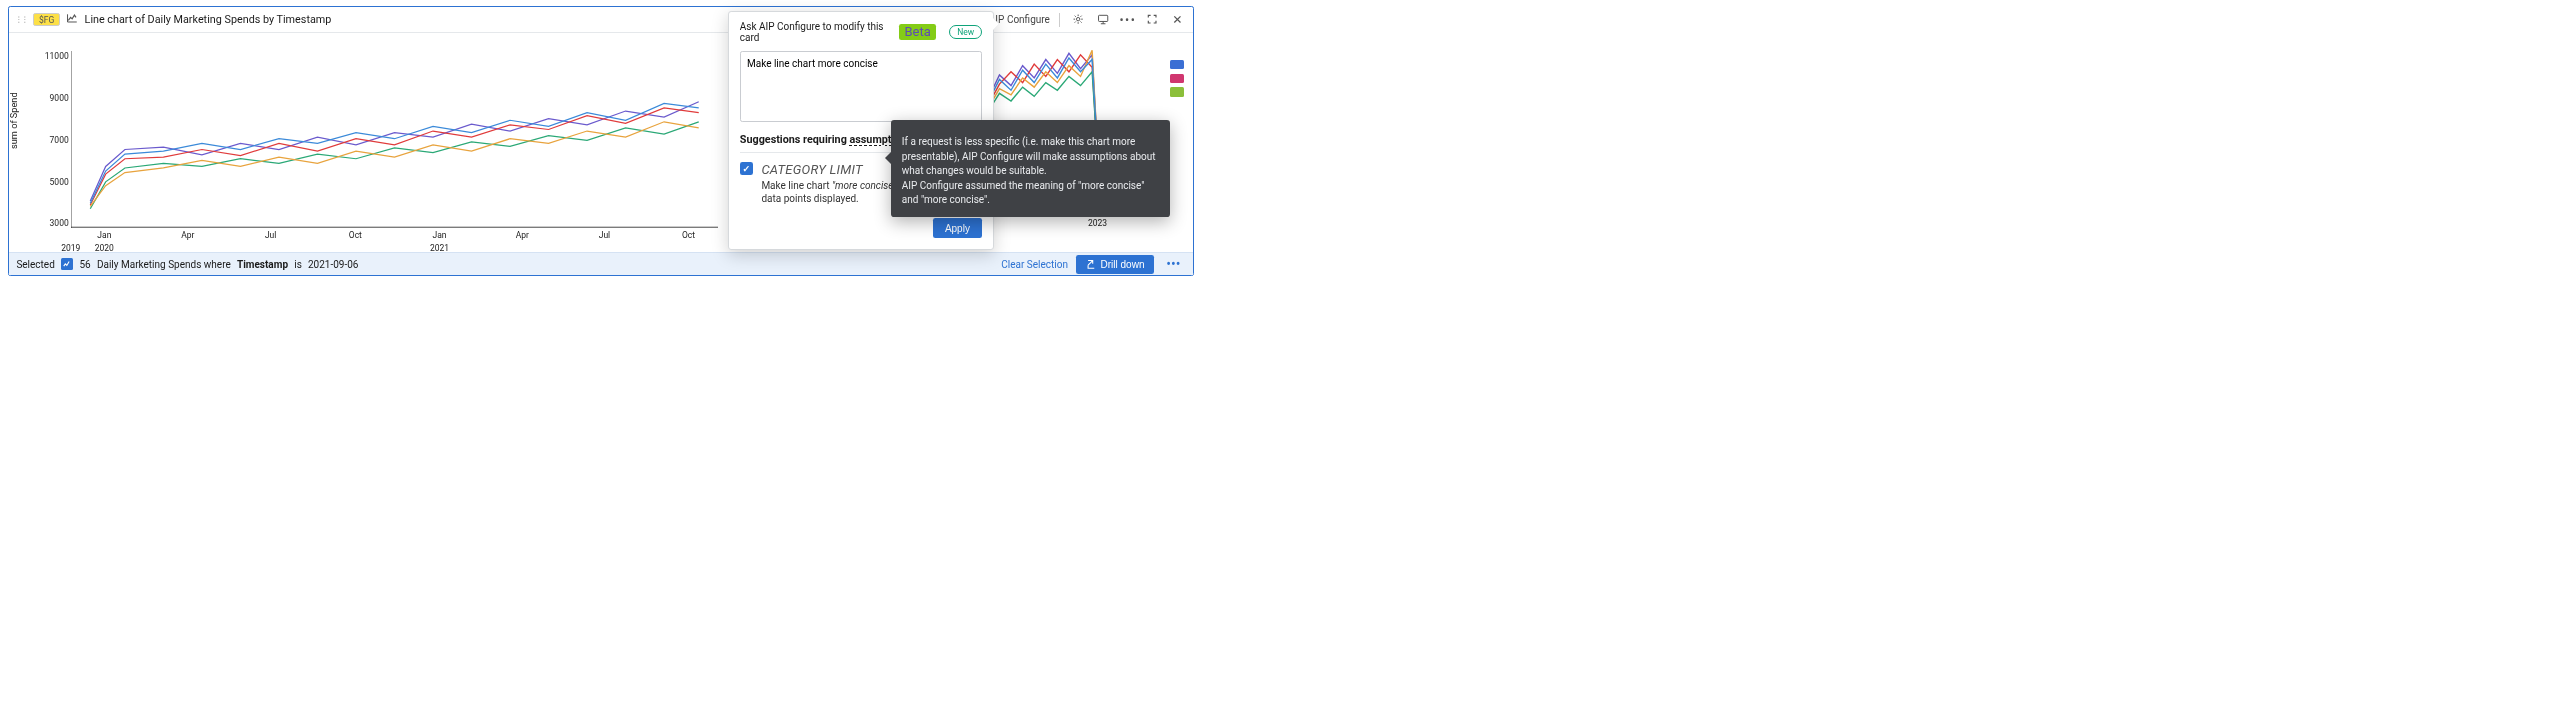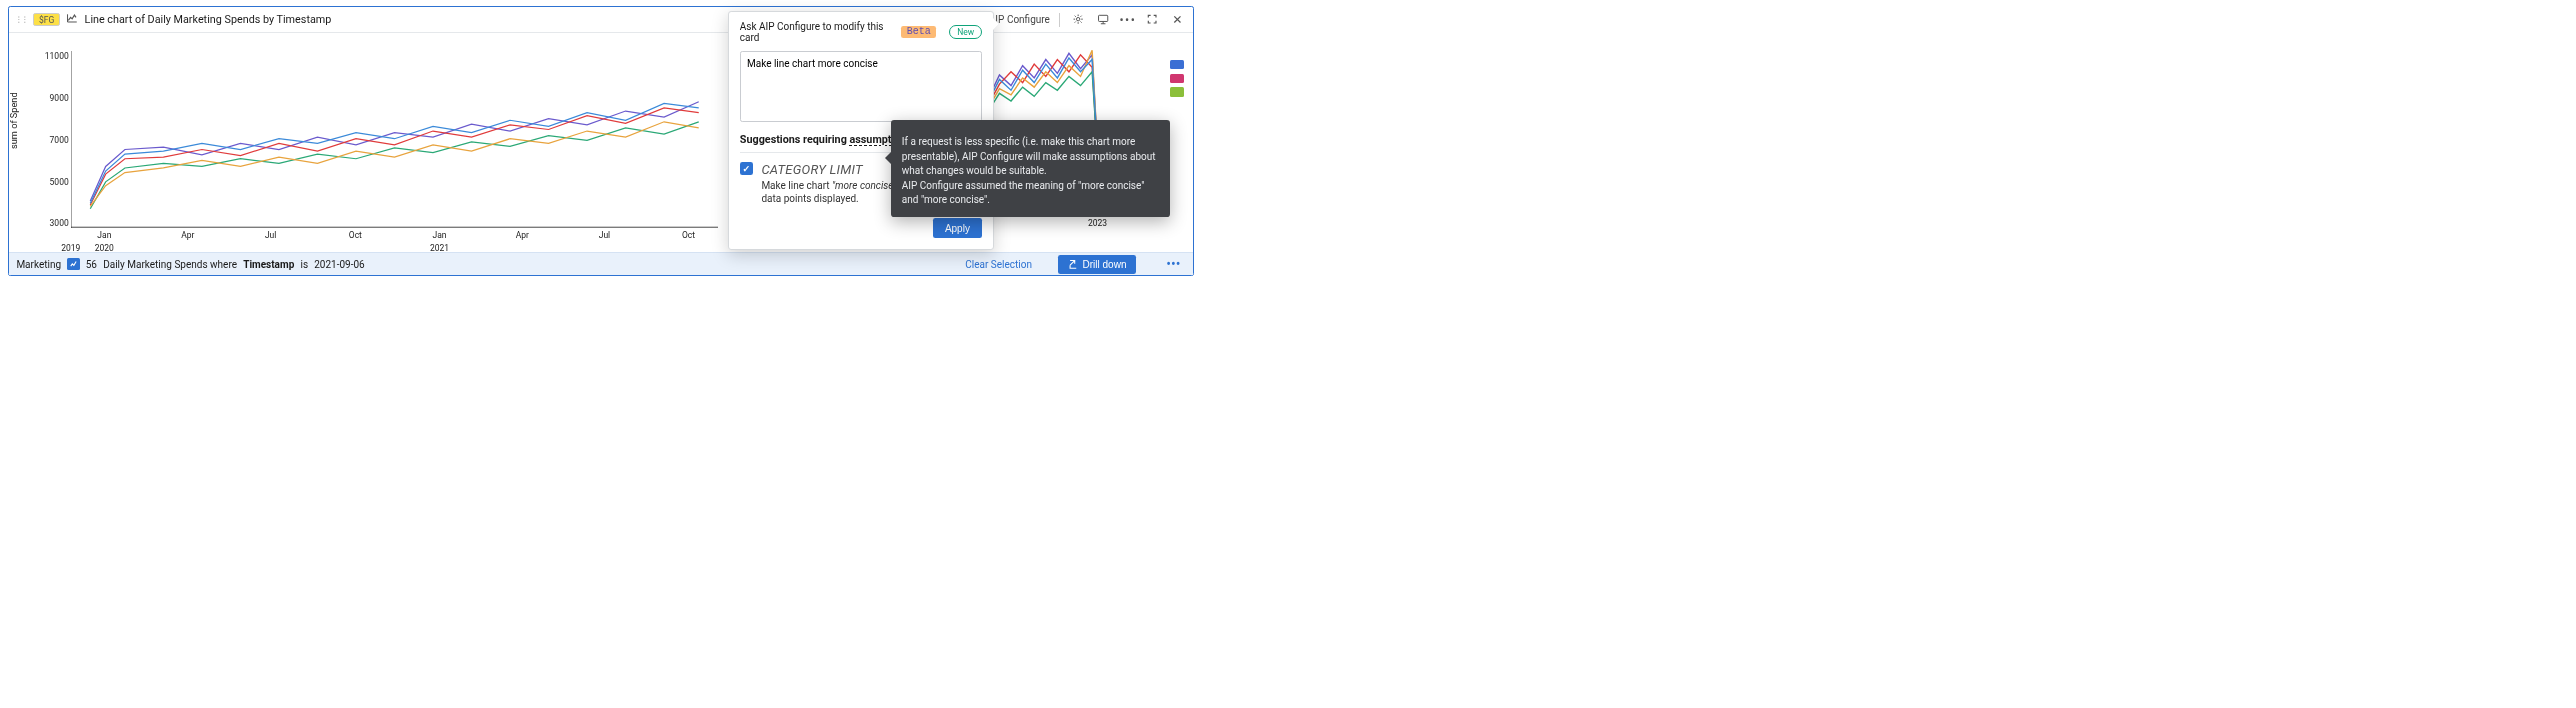--- a/index.html
+++ b/index.html
@@ -155,21 +155,21 @@
   align-items: center;
   padding: 0 7.7px;
   gap: 6.2px;
   font-size: 10px;
 }
 .footer-left { display:flex; align-items:center; gap:6.2px; }
 .sel-icon {
   width:12.3px; height:12.3px; background:#2d72d2; border-radius:1.5px;
   display:inline-flex; align-items:center; justify-content:center; color:#fff; font-size:7.7px;
 }
-.footer-right { margin-left:auto; display:flex; align-items:center; gap:26px; }
+.footer-right { margin-left:auto; display:flex; align-items:center; gap:8px; }
 .clear-link { color:#2d72d2; cursor:pointer; }
 .drill-btn {
   background:#2d72d2; color:#fff; border:none; border-radius:2.3px;
   padding:3.9px 9.2px; cursor:pointer; font-size:10px; display:inline-flex; align-items:center; gap:4.6px;
 }
 .more-btn { color:#2d72d2; font-size:14px; cursor:pointer; padding:0 4.6px; }
 
 .aip-panel {
   position: absolute;
   left: 728px;
@@ -183,21 +183,21 @@
   padding: 9.2px 10.8px 10.8px;
 }
 .aip-arrow {
   position:absolute; right:-6.2px; top:6.2px;
   width:0;height:0; border-top:6.2px solid transparent; border-bottom:6.2px solid transparent;
   border-left:6.2px solid #fff;
   filter: drop-shadow(0.8px 0 0 #d6d9dc);
 }
 .aip-head { display:flex; align-items:center; gap:13px; margin-bottom:7.7px; font-size:10px; }
 .beta-pill {
-  background:#fdba74; color:#5e4db2; border-radius:2.3px; padding:0.8px 5.4px; font-size:10px;font-family:Liberation Mono, monospace;
+  background:#84cc16; color:#5e4db2; border-radius:2.3px; padding:0.8px 5.4px; font-size:13px;
 }
 .new-pill {
   border:0.8px solid #0fa37a; color:#0fa37a; border-radius:7.7px; padding:0.8px 7px; font-size:8.5px;
   margin-left:auto;
 }
 .aip-input {
   width:100%; height:71px; border:0.8px solid #c9ccd1; border-radius:2.3px;
   padding:6.2px; font-size:10px; resize:none; font-family:inherit;
 }
 .sug-hdr {
@@ -345,21 +345,21 @@
       <div class="mini-legend">
         <span class="legend-swatch" style="background:#3b6fd4"></span>
         <span class="legend-swatch" style="background:#d0366f"></span>
         <span class="legend-swatch" style="background:#8bbf3a"></span>
       </div>
     </div>
   </div>
 
   <div class="footer-bar">
     <div class="footer-left">
-      <span>Marketing</span>
+      <span>Selected</span>
       <span class="sel-icon">
         <svg width="7.7" height="7.7" viewBox="0 0 10 10">
             <path d="M1 8l2-3 2 2 3-5" stroke="#fff" stroke-width="1.4" fill="none"></path>
           </svg>
       </span>
       <span>56</span>
       <span>Daily Marketing Spends where</span>
       <b>Timestamp</b>
       <span>is</span>
       <span>2021-09-06</span>

